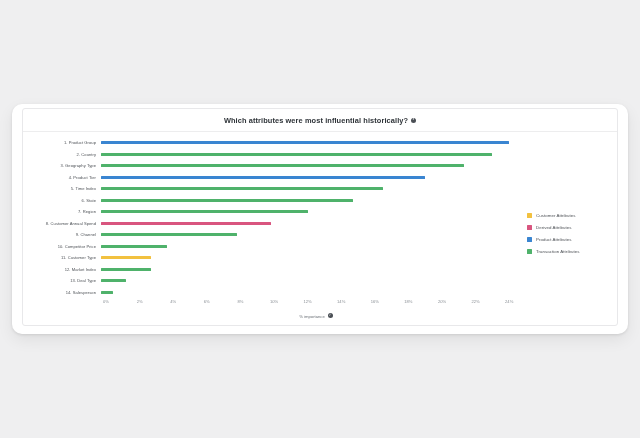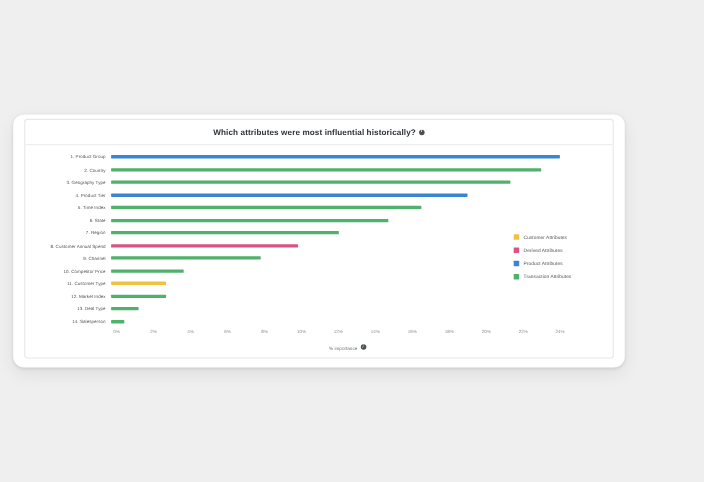--- a/index.html
+++ b/index.html
@@ -13,21 +13,21 @@
     font-family: "Liberation Sans", sans-serif;
     overflow: hidden;
     position: relative;
   }
 
   
   #card {
     position: absolute;
     left: 12px;
     top: 104px;
-    width: 556px;
+    width: 616px;
     height: 230px;
     background: #ffffff;
     border-radius: 10px;
     box-shadow: 0 1px 3px rgba(0,0,0,0.10), 0 6px 16px rgba(0,0,0,0.07);
     box-sizing: border-box;
   }
 
   
   #panel {
     position: absolute;

